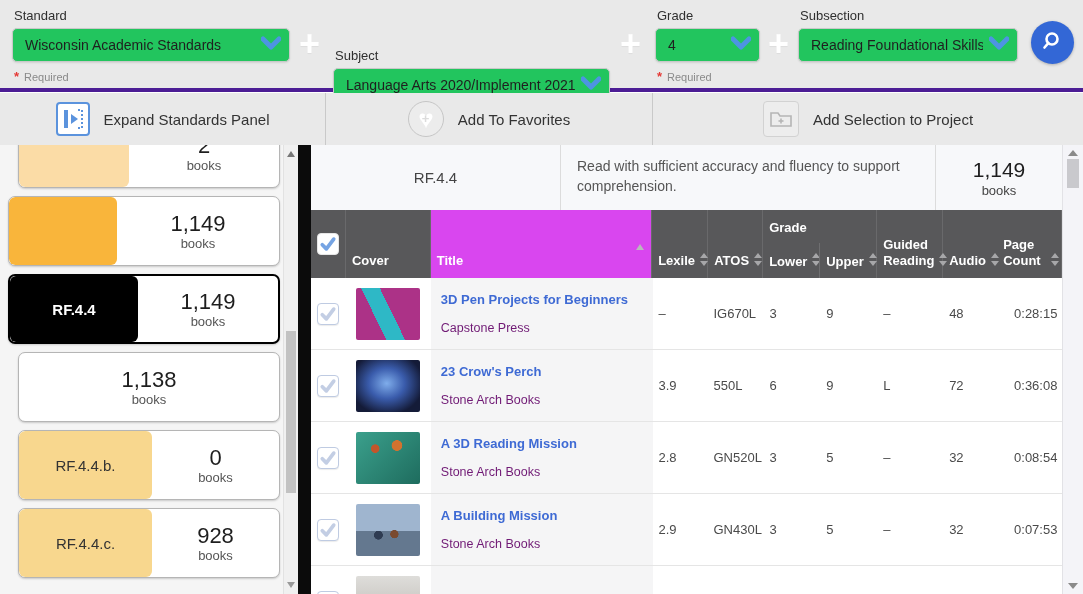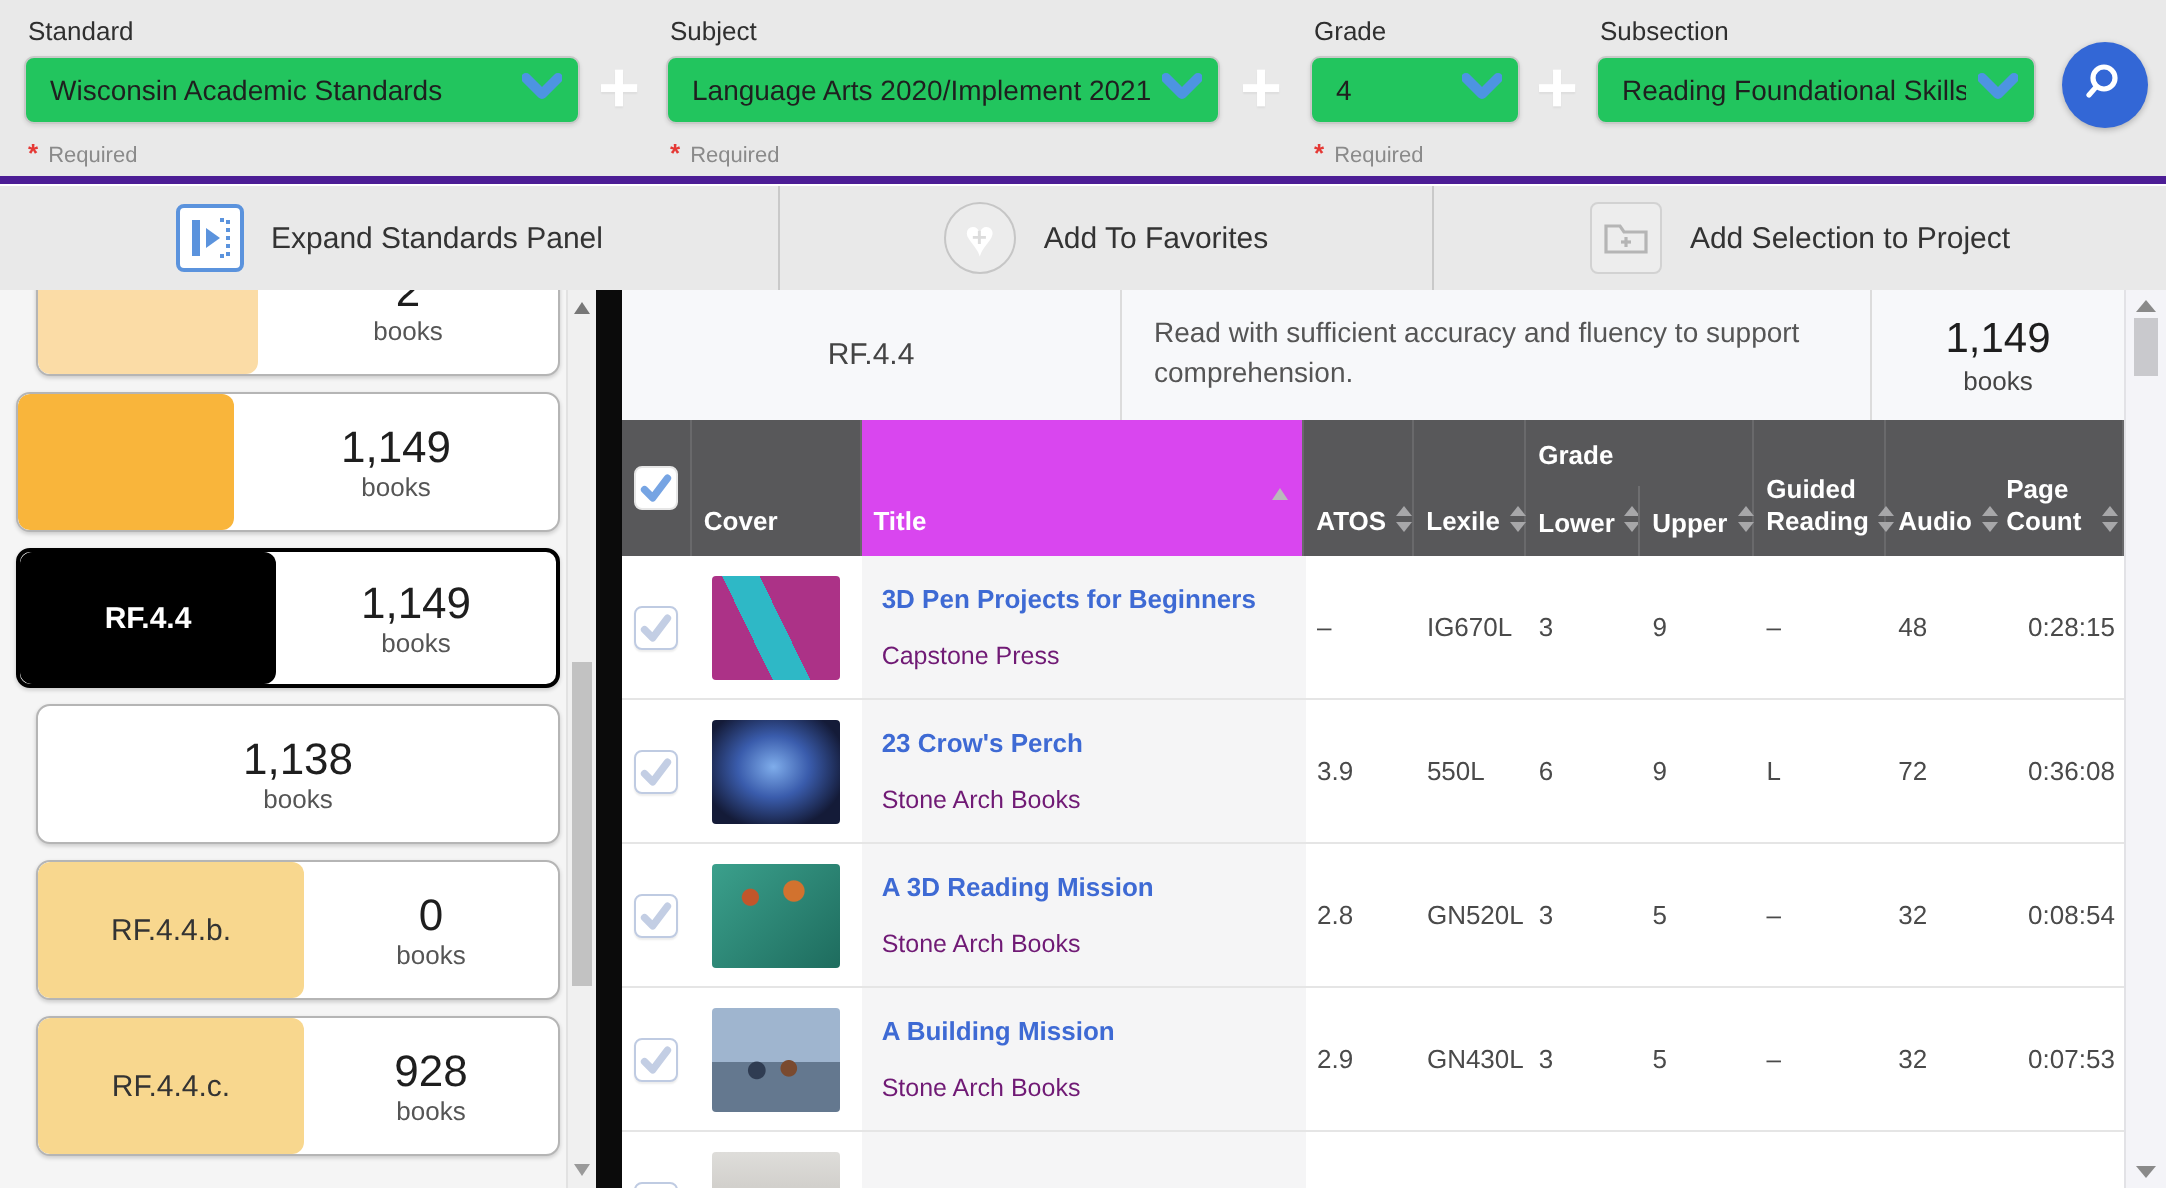--- a/index.html
+++ b/index.html
@@ -3,37 +3,37 @@
 <meta charset="utf-8">
 <style>
   * { margin:0; padding:0; box-sizing:border-box; }
   body { font-family:"Liberation Sans", sans-serif; background:#fff; }
   .app { position:relative; width:1083px; height:594px; overflow:hidden; background:#fff; }
 
   
   .topbar { position:absolute; top:0; left:0; right:0; height:92px; background:#E9E9E9; border-bottom:4px solid #4c1d95; }
   .field { position:absolute; top:8px; }
   .f-standard { left:12px; width:278px; }
-  .f-subject { left:333px; width:277px; }
+  .f-subject { left:333px; width:277px;margin-top:40px; }
   .f-grade { left:655px; width:105px; }
   .f-subsection { left:798px; width:220px; }
   .field-label { font-size:13px; color:#2f2f2f; margin:0 0 5px 2px; }
   .select { height:34px; background:#22c55e; border:1px solid #c9c9c9; border-radius:5px; display:flex; align-items:center; justify-content:space-between; padding:0 8px 0 12px; box-shadow:0 1px 2px rgba(0,0,0,.10); cursor:pointer; }
   .select-value { font-size:14px; color:#1f1f1f; white-space:nowrap; overflow:hidden; }
   .chev { flex:none; margin-left:6px; }
   .required { margin-top:7px; font-size:11px; color:#8a8a8a; margin-left:2px; }
   .star { color:#E53935; font-size:13px; font-weight:bold; margin-right:5px; }
   .plus-sep { position:absolute; top:26px; color:#fff; font-size:36px; font-weight:bold; line-height:1; text-shadow:0 1px 1px rgba(0,0,0,.05); }
   .p1 { left:299px; } .p2 { left:620px; } .p3 { left:768px; }
   .search-btn { position:absolute; left:1031px; top:21px; width:43px; height:43px; border-radius:50%; background:#3367D6; border:none; display:flex; align-items:center; justify-content:center; cursor:pointer; box-shadow:0 1px 3px rgba(0,0,0,.25); }
 
   
   .actionbar { position:absolute; top:93px; left:0; right:0; height:52px; background:#E9E9E9; display:flex; }
   .action { display:flex; align-items:center; justify-content:center; gap:14px; font-size:15px; color:#333; cursor:pointer; }
-  .a1 { width:390px; border-right:1px solid #c9c9c9; }
+  .a1 { width:326px; border-right:1px solid #c9c9c9; }
   .a2 { width:327px; border-right:1px solid #c9c9c9; }
   .a3 { flex:1; }
   .expand-ic { width:34px; height:34px; background:#fff; border:2px solid #5B93DD; border-radius:4px; display:flex; align-items:center; justify-content:center; }
   .fav-ic { width:36px; height:36px; border-radius:50%; background:#ececec; border:1px solid #c6c6c6; display:flex; align-items:center; justify-content:center; position:relative; }
   .fav-heart { color:#fff; font-size:26px; line-height:1; }
   .fav-plus { position:absolute; top:9px; left:13px; color:#dcdcdc; font-size:13px; font-weight:bold; }
   .proj-ic { width:36px; height:36px; border-radius:4px; background:#ededed; border:1px solid #d2d2d2; display:flex; align-items:center; justify-content:center; }
 
   
   .content { position:absolute; top:145px; left:0; right:0; bottom:0; display:flex; }
@@ -296,29 +296,29 @@
               </svg>
           </span>
         </div>
         <div class="th col-cover">
             <span>Cover</span>
           </div>
         <div class="th col-title">
           <span>Title</span>
           <span class="title-sort"></span>
         </div>
-        <div class="th col-atos">
-          <span>ATOS</span>
+        <div class="th col-lexile">
+          <span>Lexile</span>
           <span class="sort">
               <i class="s-up"></i>
               <i class="s-down"></i>
             </span>
         </div>
-        <div class="th col-lexile">
-          <span>Lexile</span>
+        <div class="th col-atos">
+          <span>ATOS</span>
           <span class="sort">
               <i class="s-up"></i>
               <i class="s-down"></i>
             </span>
         </div>
         <div class="th-grade">
           <div class="grade-label">Grade</div>
           <div class="grade-sub">
             <div class="g-cell">
               <span>Lower</span>

